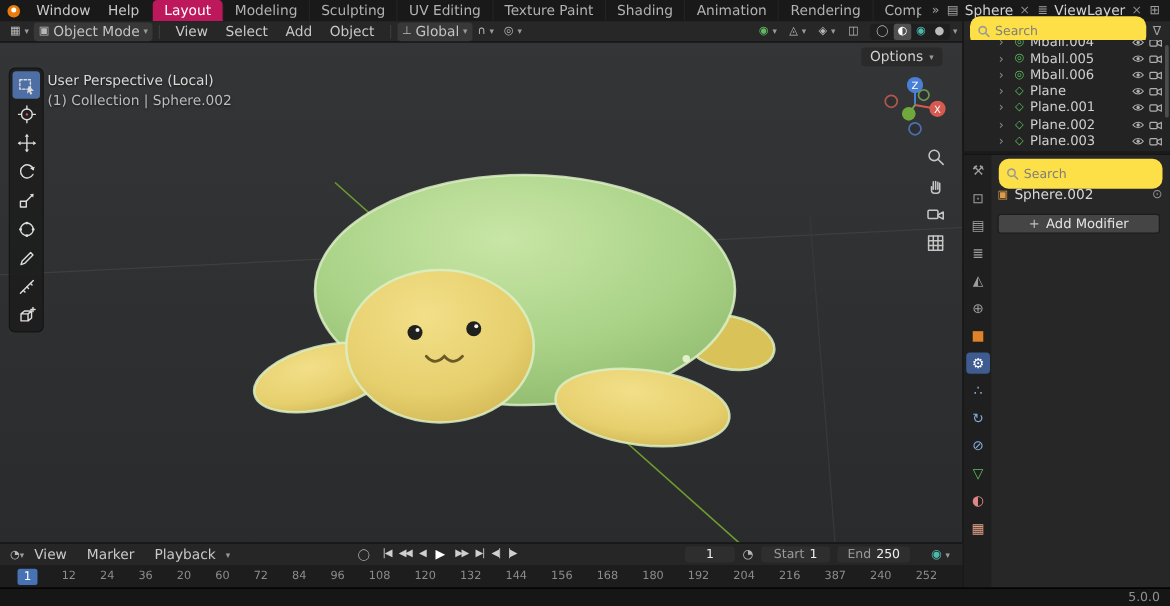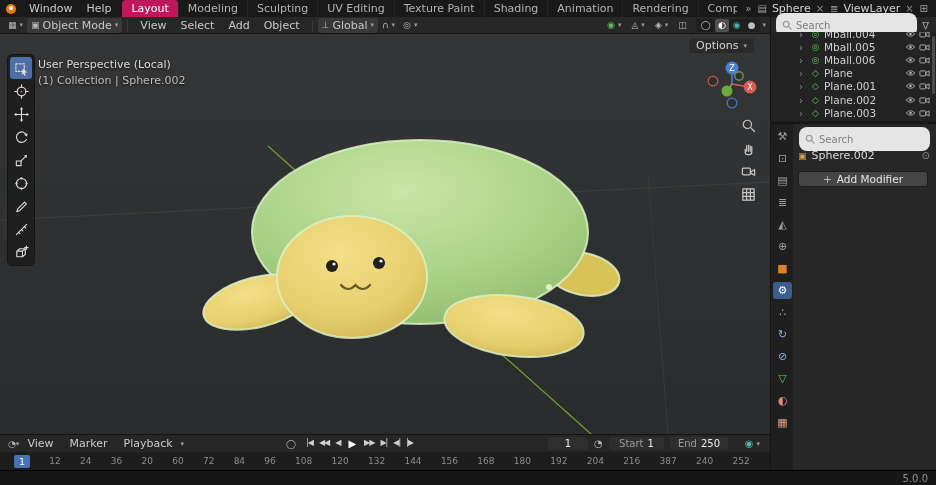--- a/index.html
+++ b/index.html
@@ -28,21 +28,21 @@
   .pill{background:#383838;border-radius:3px}
   .hdr-sep{width:1px;height:11px;background:#3a3a3a;margin:0 5px}
   .right-cluster{margin-left:auto;display:flex;align-items:center;gap:2px}
   .g-icon{font-size:9px;color:#b8b8b8}
   .shade{display:flex;align-items:center;background:#1f1f1f;border-radius:3px;padding:0 2px;gap:1px;margin-left:3px}
   .sbtn{padding:0 3px;font-size:9px;color:#bdbdbd;border-radius:2px;line-height:13px}
   .sbtn[data-active="true"]{background:#505050;color:#fff}
 
   
   .outliner-header{position:absolute;left:770px;top:17px;width:166px;height:17px;background:#272727;border-bottom:1px solid #141414;border-left:1px solid #141414;display:flex;align-items:center;gap:3px;padding:0 5px}
-  .search-pill{flex:1;display:flex;align-items:center;gap:4px;background:#e5e5e5;border-radius:8px;height:13px;padding:12px 6px;color:#7e7e7e;font-size:10px}
+  .search-pill{flex:1;display:flex;align-items:center;gap:4px;background:#fde047;border-radius:8px;height:13px;padding:12px 6px;color:#7e7e7e;font-size:10px}
   svg.lineic{stroke:#9a9a9a;fill:none;stroke-width:1.4;stroke-linecap:round}
 
   
   .viewport{position:absolute;left:0;top:34px;width:770px;height:400px;overflow:hidden}
   .scene{position:absolute;inset:0;display:block}
   .vp-text1{position:absolute;left:38px;top:24px;color:#dadada;text-shadow:0 1px 2px rgba(0,0,0,.6)}
   .vp-text2{position:absolute;left:38px;top:40px;color:#bcbcbc;text-shadow:0 1px 2px rgba(0,0,0,.6)}
   .options-btn{position:absolute;top:4px;right:16px;background:rgba(41,41,41,.88);border-radius:3px;padding:1px 7px;color:#d2d2d2;display:flex;gap:5px;align-items:center}
   .left-tools{position:absolute;left:7px;top:20px;width:28px;background:rgba(29,29,29,.92);border:1px solid #141414;border-radius:5px;padding:2px;display:flex;flex-direction:column;gap:1px}
   .ltool{width:22px;height:22px;border-radius:3px;display:flex;align-items:center;justify-content:center}

